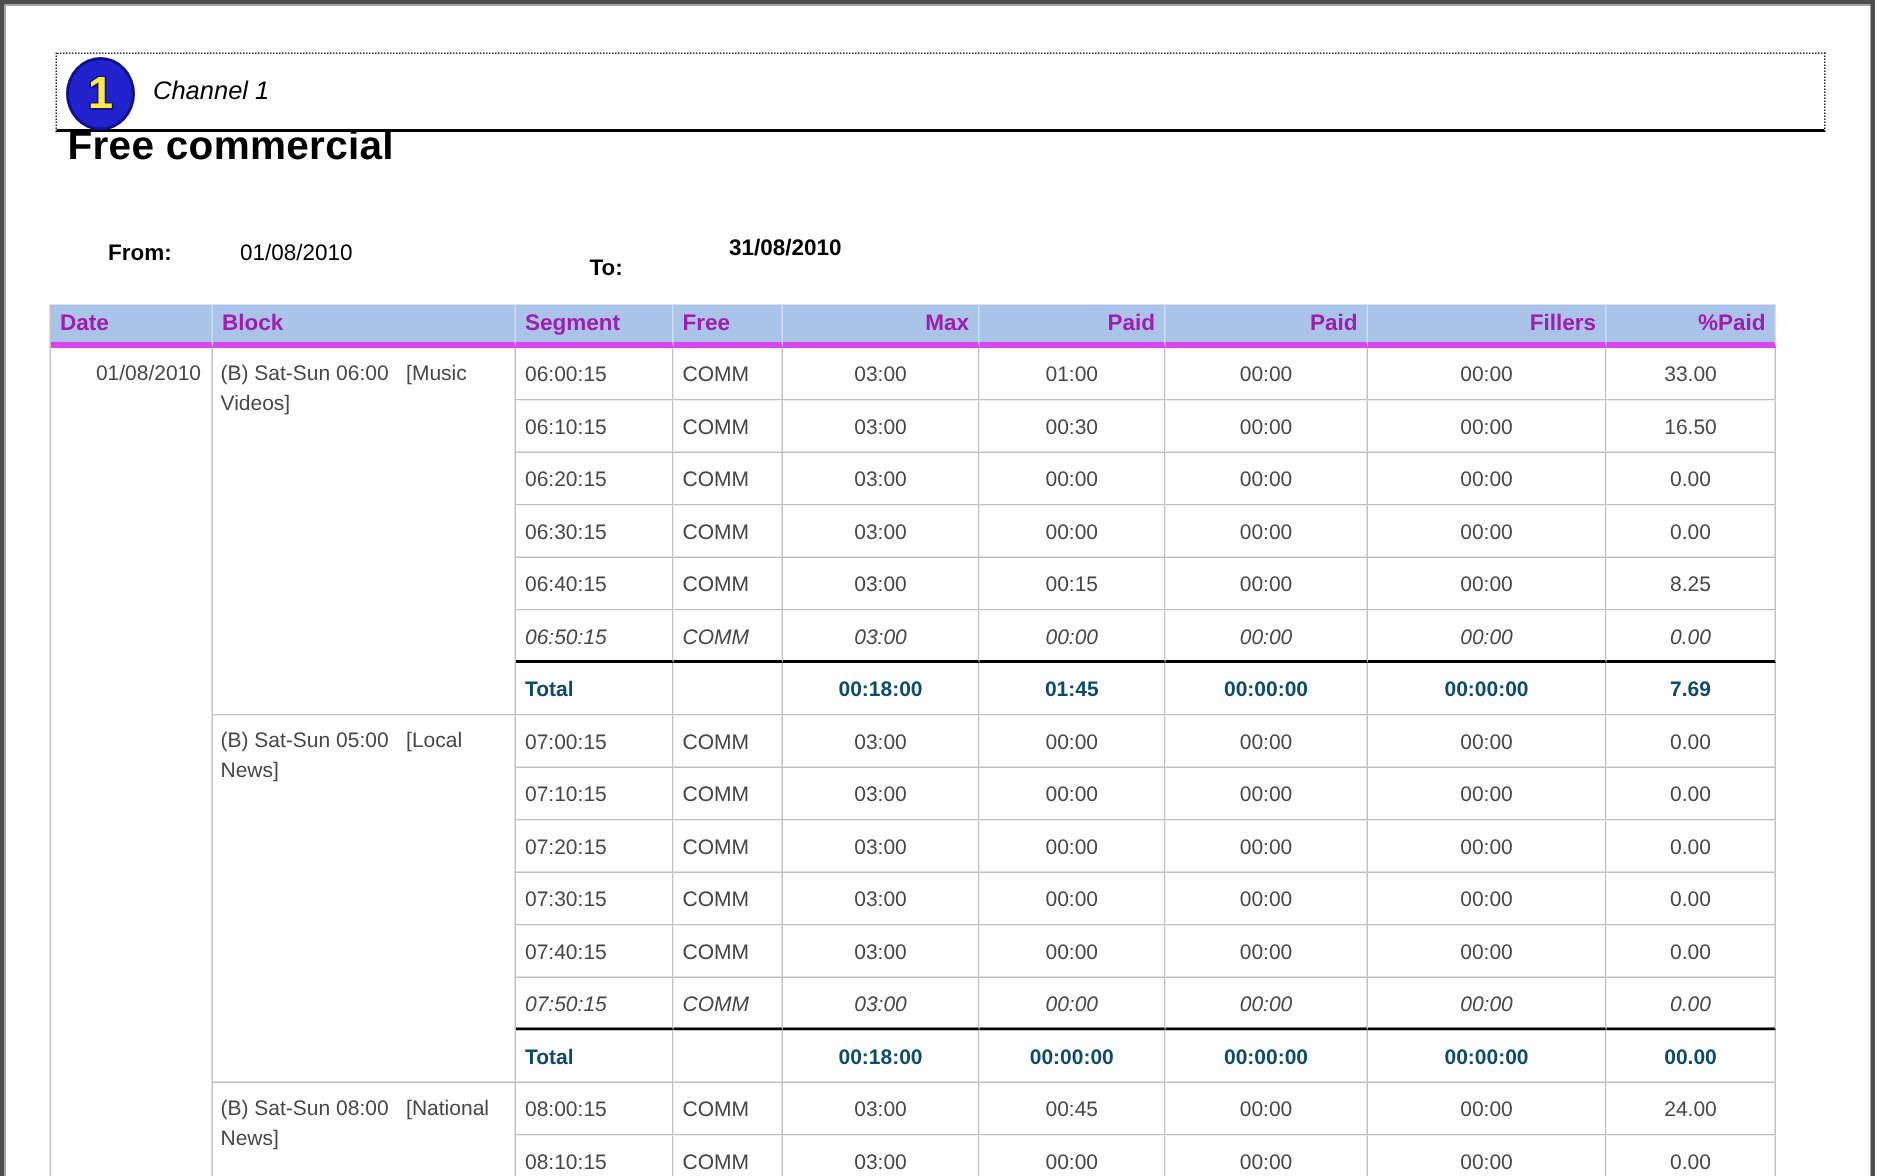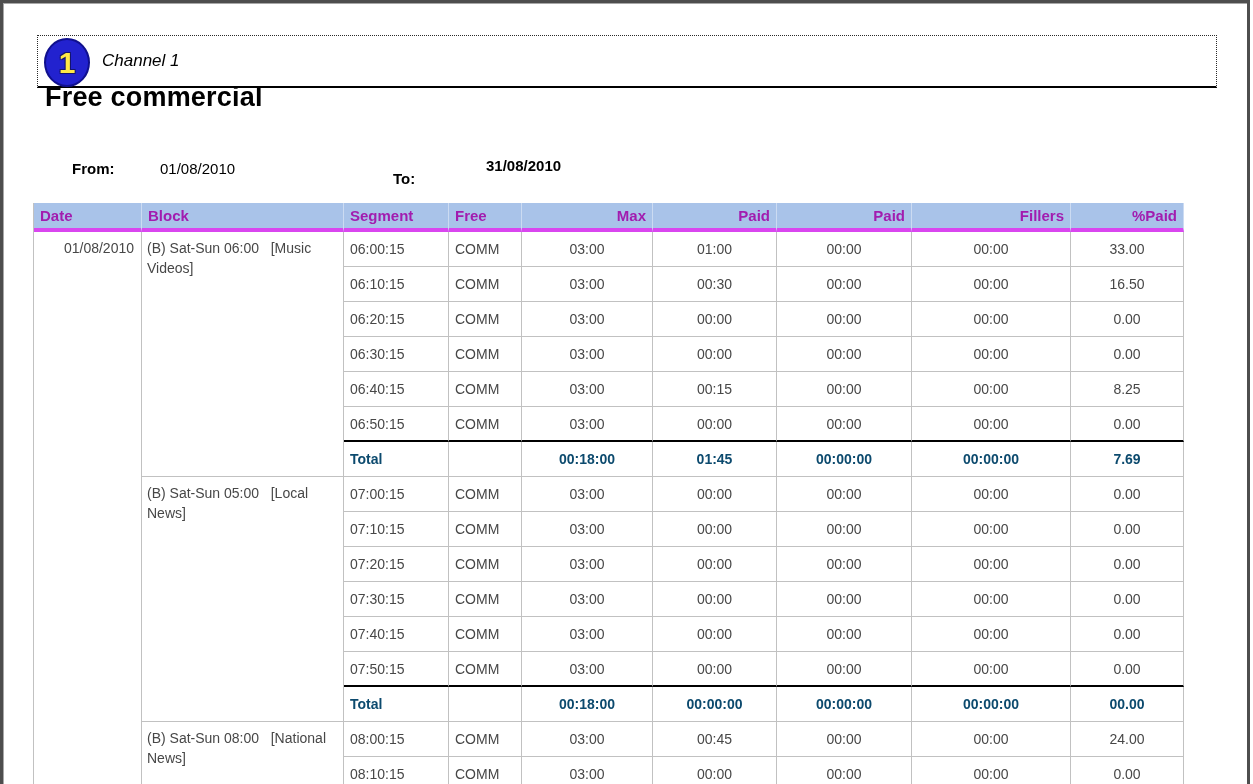--- a/index.html
+++ b/index.html
@@ -70,21 +70,21 @@
     height:35px;box-sizing:border-box;
     font-size:14px;color:#474747;background:#fff;
     border-right:1px solid var(--grid-line,#c1c1c1);
     border-bottom:1px solid var(--grid-line,#c1c1c1);
     padding:0 5px;overflow:hidden;
   }
   td.c-date{text-align:right;vertical-align:top;padding-top:8px;padding-right:7px;}
   td.c-block{text-align:left;vertical-align:top;padding-top:7px;white-space:pre-wrap;line-height:1.4;}
   td.c-segment,td.c-type{text-align:left;padding-left:6px;}
   td.c-max,td.c-paid,td.c-free,td.c-fillers,td.c-pct{text-align:center;}
-  tr.seg-last td{border-bottom:2px solid var(--total-rule,#000);}
+  tr.seg-last td{border-bottom:2px solid var(--total-rule,#000);font-style:italic;}
   tr.total-row td{font-weight:bold;color:#0c4a6e;}
 </style>
 </head>
 <body>
 
 <div class="window-frame"></div>
 
 <div class="channel-band">
   <div class="channel-badge">
     <span class="glyph">1</span>

